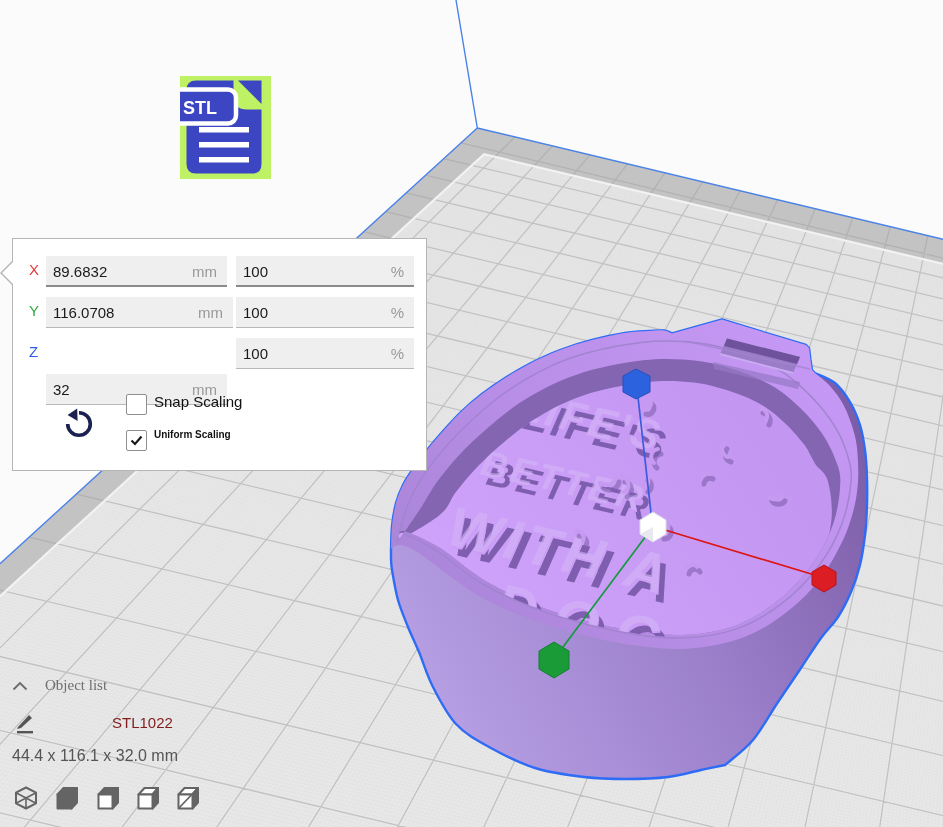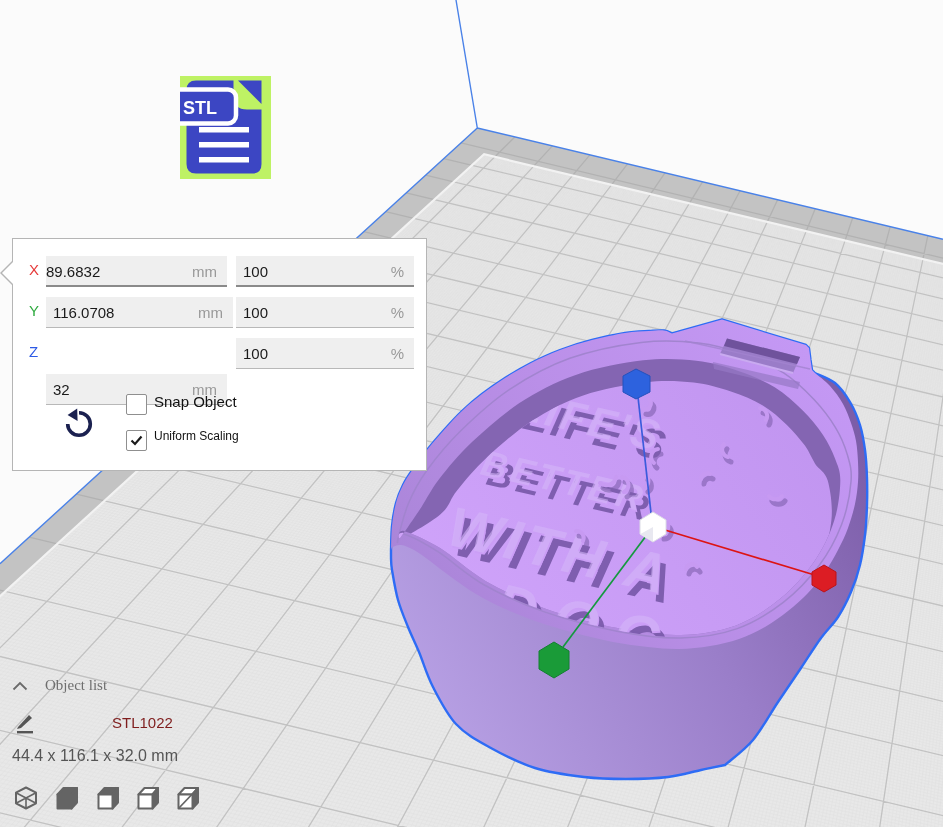--- a/index.html
+++ b/index.html
@@ -135,36 +135,36 @@
       <path d="M3.5,22.5 L23,2" stroke-width="1.8"></path>
     </g>
   </svg>
 
 <div style="position:absolute;left:12px;top:238px;width:415px;height:233px;background:#ffffff;border:1px solid #b5b5b5;box-sizing:border-box;">
   <div style="position:absolute;left:-13px;top:21px;width:0;height:0;border-top:13px solid transparent;border-bottom:13px solid transparent;border-right:13px solid #b5b5b5;"></div>
   <div style="position:absolute;left:-11px;top:22px;width:0;height:0;border-top:12px solid transparent;border-bottom:12px solid transparent;border-right:12px solid #ffffff;"></div>
   <div style="position:absolute;left:16px;top:22px;width:16px;height:21px;color:#e63b3b;font-size:15px;">X</div>
   <div style="position:absolute;left:16px;top:63px;width:16px;height:21px;color:#2eaa3f;font-size:15px;">Y</div>
   <div style="position:absolute;left:16px;top:104px;width:16px;height:21px;color:#2d5ae5;font-size:15px;">Z</div>
-  <div style="position:absolute;left:33px;top:17px;width:181px;height:31px;background:#efefef;border-bottom:2px solid #8a8a8a;color:#1a1a1a;font-size:15px;line-height:31px;padding-left:0;box-sizing:border-box;">89.6832<span style="position:absolute;right:10px;color:#999;">mm</span></div>
+  <div style="position:absolute;left:33px;top:17px;width:181px;height:31px;background:#efefef;border-bottom:2px solid #8a8a8a;color:#1a1a1a;font-size:15px;line-height:31px;padding-left:7px;box-sizing:border-box;">89.6832<span style="position:absolute;right:10px;color:#999;">mm</span></div>
   <div style="position:absolute;left:33px;top:58px;width:187px;height:31px;background:#efefef;border-bottom:1px solid #b8b8b8;color:#1a1a1a;font-size:15px;line-height:31px;padding-left:7px;box-sizing:border-box;">116.0708<span style="position:absolute;right:10px;color:#999;">mm</span></div>
   <div style="position:absolute;left:33px;top:99px;width:181px;height:31px;background:#efefef;border-bottom:1px solid #b8b8b8;color:#1a1a1a;font-size:15px;line-height:31px;padding-left:7px;box-sizing:border-box;margin-top:36px;">32<span style="position:absolute;right:10px;color:#999;">mm</span></div>
   <div style="position:absolute;left:223px;top:17px;width:178px;height:31px;background:#efefef;border-bottom:2px solid #8a8a8a;color:#1a1a1a;font-size:15px;line-height:31px;padding-left:7px;box-sizing:border-box;">100<span style="position:absolute;right:10px;color:#999;">%</span></div>
   <div style="position:absolute;left:223px;top:58px;width:178px;height:31px;background:#efefef;border-bottom:1px solid #b8b8b8;color:#1a1a1a;font-size:15px;line-height:31px;padding-left:7px;box-sizing:border-box;">100<span style="position:absolute;right:10px;color:#999;">%</span></div>
   <div style="position:absolute;left:223px;top:99px;width:178px;height:31px;background:#efefef;border-bottom:1px solid #b8b8b8;color:#1a1a1a;font-size:15px;line-height:31px;padding-left:7px;box-sizing:border-box;">100<span style="position:absolute;right:10px;color:#999;">%</span></div>
   <svg style="position:absolute;left:50px;top:169px;" width="32" height="32" viewBox="0 0 32 32">
       <path d="M4.7,16 A11.3,11.3 0 1 0 16,4.7" fill="none" stroke="#1b2150" stroke-width="3.6"></path>
       <path d="M14.2,0.6 L4.6,6.9 L14.6,13.0 Z" fill="#1b2150"></path>
     </svg>
   <div style="position:absolute;left:113px;top:155px;width:19px;height:19px;background:#fff;border:1px solid #8f8f8f;border-radius:2px;"></div>
-  <div style="position:absolute;left:141px;top:154px;color:#111;font-size:15px;">Snap Object</div>
+  <div style="position:absolute;left:141px;top:154px;color:#111;font-size:15px;">Snap Scaling</div>
   <div style="position:absolute;left:113px;top:191px;width:19px;height:19px;background:#fff;border:1px solid #8f8f8f;border-radius:2px;"><svg width="19" height="19" viewBox="0 0 19 19">
         <path d="M4.5 9.5 L8 13 L14.5 5.5" fill="none" stroke="#1a1a1a" stroke-width="2.2"></path>
       </svg></div>
-  <div style="position:absolute;left:141px;top:190px;color:#111;font-size:12px;">Uniform Scaling</div>
+  <div style="position:absolute;left:141px;top:190px;color:#111;font-size:10px;font-weight:bold;">Uniform Scaling</div>
 </div>
 
 <div style="position:absolute;left:180px;top:76px;width:91px;height:103px;background:#bef264;">
 <svg width="91" height="103" viewBox="0 0 91 103">
   <path d="M16 4.5 Q6.5 4.5 6.5 14 L6.5 88 Q6.5 97.5 16 97.5 L72 97.5 Q81.5 97.5 81.5 88 L81.5 33.5 L67 33.5 Q53.5 33.5 53.5 20 L53.5 4.5 Z" fill="#3c46c3"></path>
   <path d="M58 4.5 L81.5 28 L81.5 4.5 Z" fill="#3c46c3"></path>
   <rect x="-8" y="13.5" width="64" height="34" rx="8" fill="#3c46c3" stroke="#ffffff" stroke-width="4.5"></rect>
   <text x="3" y="38" font-family="Liberation Sans, sans-serif" font-size="18" font-weight="bold" fill="#ffffff">STL</text>
   <rect x="19" y="51" width="50" height="5.5" fill="#ffffff"></rect>
   <rect x="19" y="66" width="50" height="5.5" fill="#ffffff"></rect>

